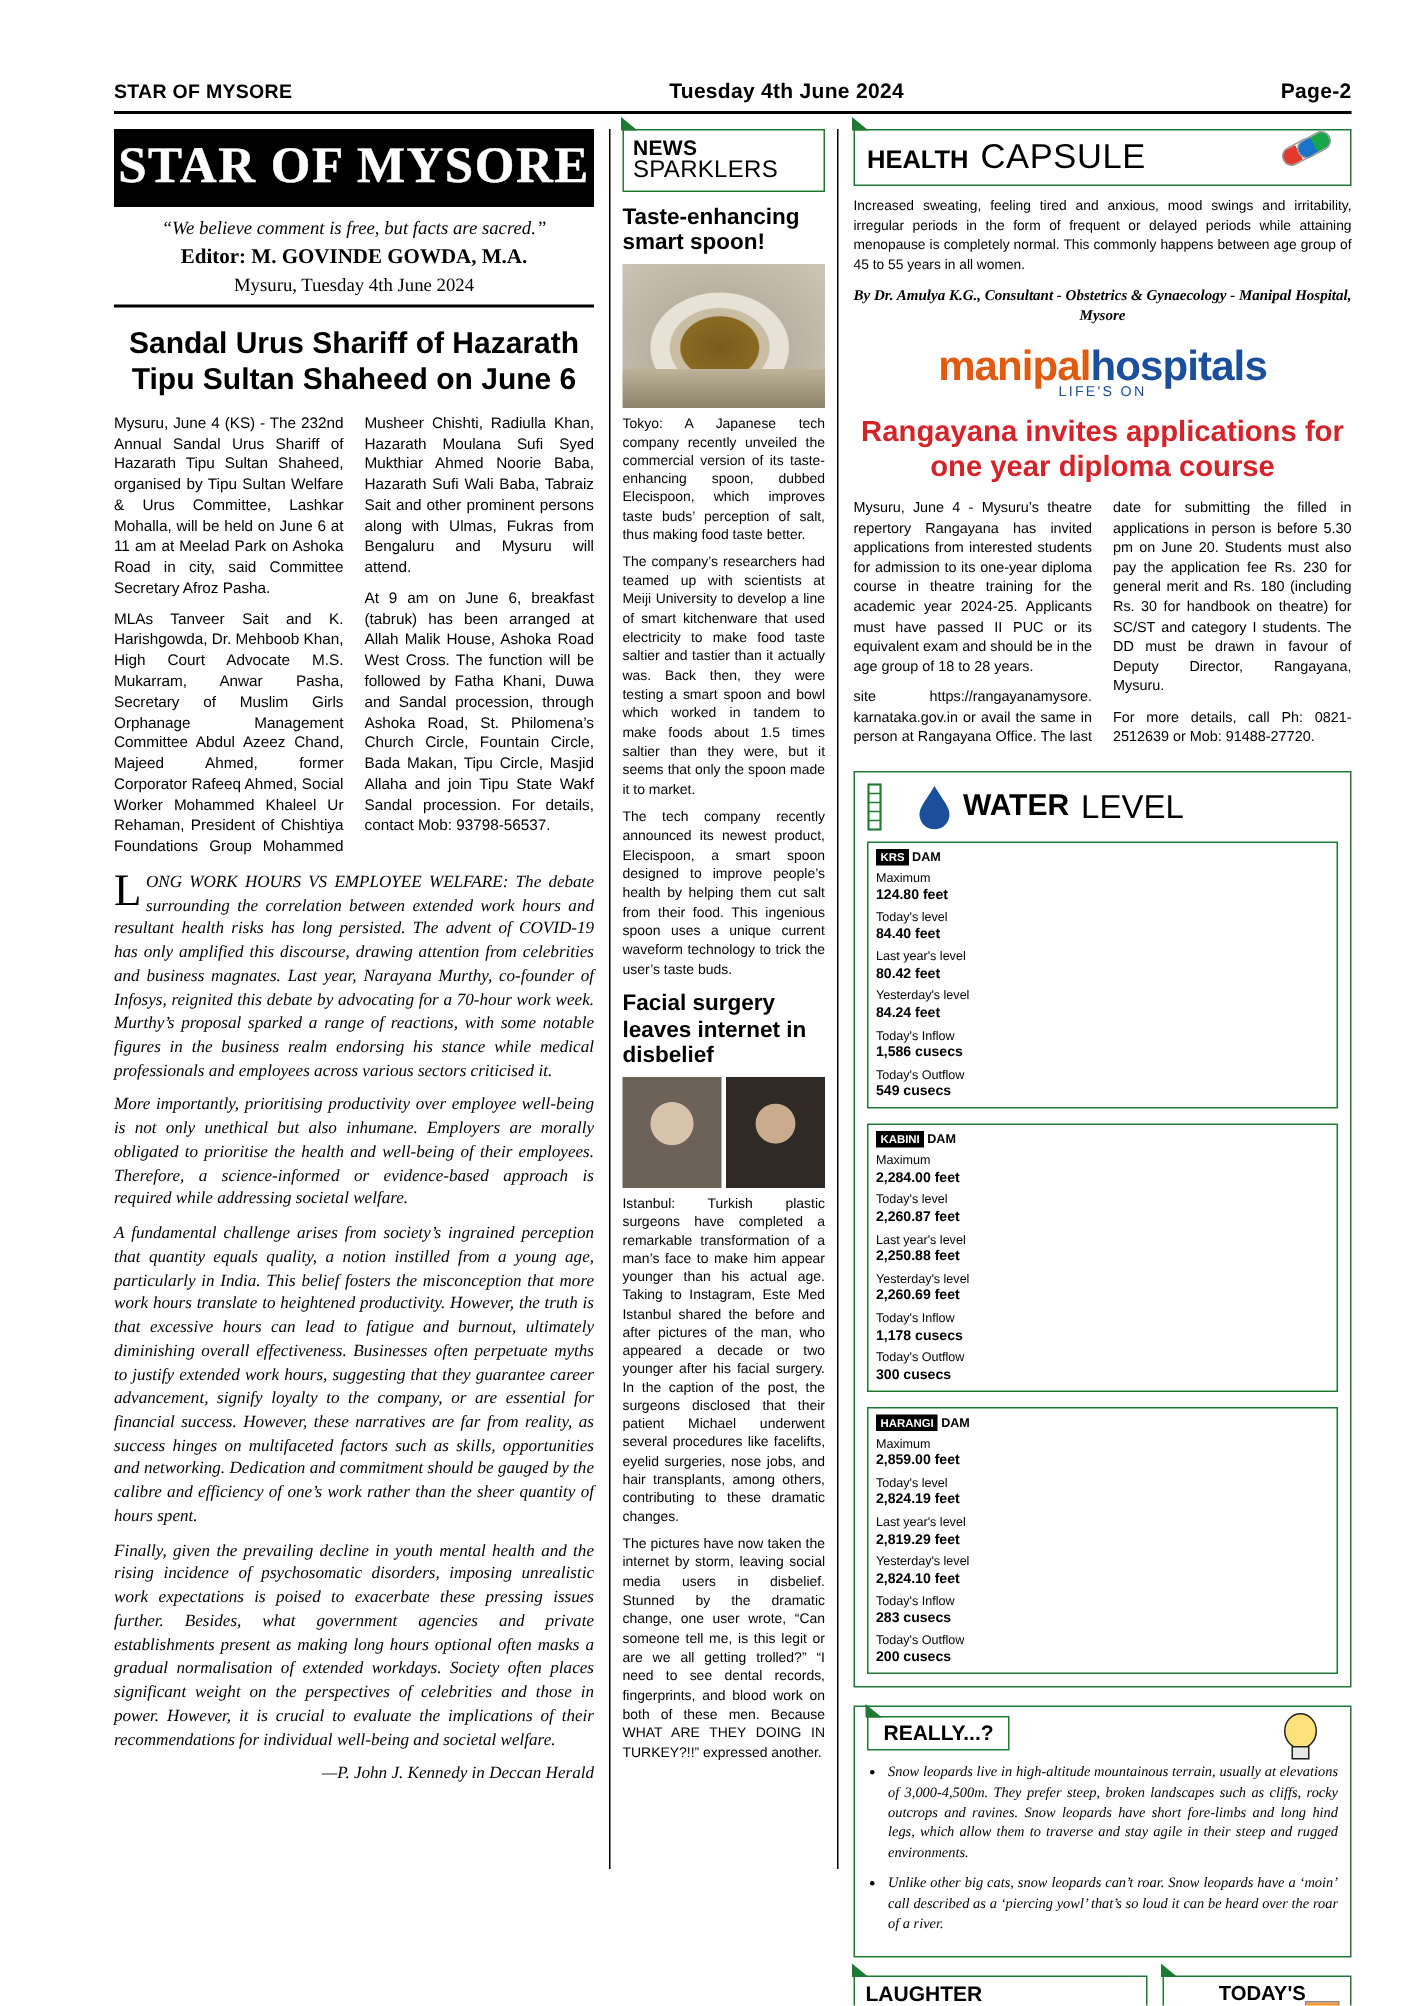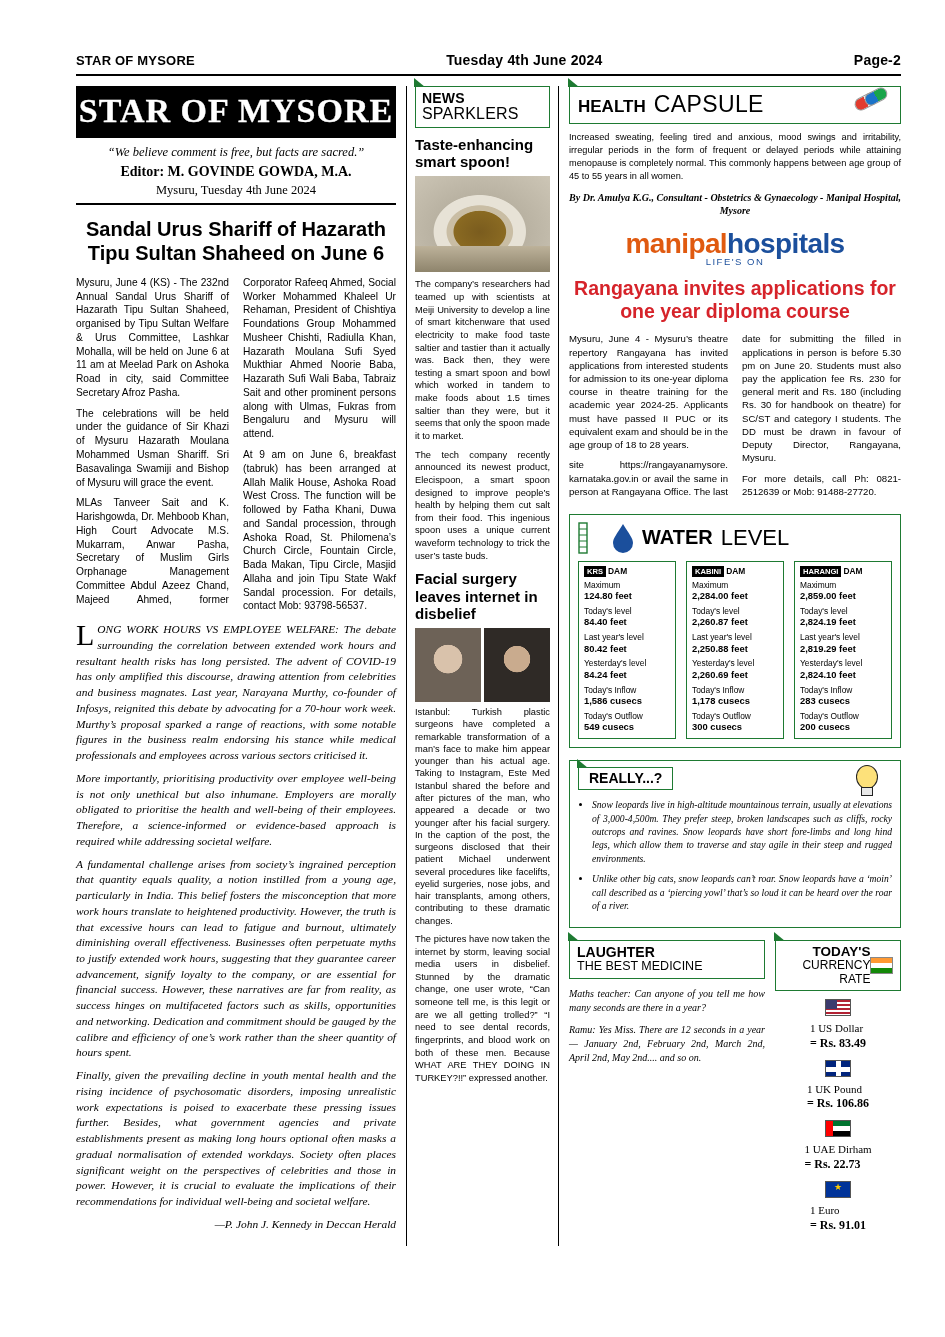--- a/index.html
+++ b/index.html
@@ -184,21 +184,21 @@
     text-align:center; margin:10px 0 9px;
   }
   .col3-two { column-count: 2; column-gap: 14px; font-size: 9.6px; line-height:1.38; text-align: justify;}
   .col3-two p { margin:0 0 7px;}
 
   
   .water-box { border:1.5px solid #1e7a32; margin-top:12px; padding:6px 8px 8px;}
   .water-title { display:flex; align-items:center; gap:8px; }
   .wt-strong{font-weight:bold;font-size:20px;}
   .wt-light{font-size:22px;}
-  .dams { display:flex; gap:10px; margin-top:6px;}
+  .dams { display:flex; gap:10px; margin-top:6px;flex-direction:column;}
   .dam { flex:1; border:1px solid #1e7a32; padding:4px 5px 5px;}
   .dam-name { font-size:8.4px; font-weight:bold; }
   .dam-name .tag { background:#000; color:#fff; padding:1px 3px; margin-right:2px; font-size:7.6px;}
   .dam-row { font-size:8.4px; margin-top:4px; line-height:1.25;}
   .dam-row b { font-size:9.4px;}
 
   
   .really-box { border:1.5px solid #1e7a32; margin-top:12px; padding: 6px 8px 8px; position:relative;}
   .really-head { position:relative; display:inline-block; border:1.6px solid #1e7a32; padding:2px 10px 3px; font-weight:bold; font-size:14px;}
   .really-head:before{content:"";position:absolute;left:-1.6px;top:-9px;border-left:11px solid #1e7a32;border-top:9px solid transparent;}
@@ -253,21 +253,20 @@
 
     <div class="col1">
       <div class="logo-box">STAR OF MYSORE</div>
       <div class="tagline">“We believe comment is free, but facts are sacred.”</div>
       <div class="editor">Editor: M. GOVINDE GOWDA, M.A.</div>
       <div class="placeline">Mysuru, Tuesday 4th June 2024</div>
 
       <div class="headline">Sandal Urus Shariff of Hazarath Tipu Sultan Shaheed on June 6</div>
       <div class="two-col-text">
         <p>Mysuru, June 4 (KS) - The 232nd Annual Sandal Urus Shariff of Hazarath Tipu Sultan Shaheed, organised by Tipu Sultan Welfare &amp; Urus Committee, Lashkar Mohalla, will be held on June 6 at 11 am at Meelad Park on Ashoka Road in city, said Committee Secretary Afroz Pasha.</p>
-        <p>The celebrations will be held under the guidance of Sir Khazi of Mysuru Hazarath Moulana Mohammed Usman Shariff. Sri Basavalinga Swamiji and Bishop of Mysuru will grace the event.</p>
         <p>MLAs Tanveer Sait and K. Harishgowda, Dr. Mehboob Khan, High Court Advocate M.S. Mukarram, Anwar Pasha, Secretary of Muslim Girls Orphanage Management Committee Abdul Azeez Chand, Majeed Ahmed, former Corporator Rafeeq Ahmed, Social Worker Mohammed Khaleel Ur Rehaman, President of Chishtiya Foundations Group Mohammed Musheer Chishti, Radiulla Khan, Hazarath Moulana Sufi Syed Mukthiar Ahmed Noorie Baba, Hazarath Sufi Wali Baba, Tabraiz Sait and other prominent persons along with Ulmas, Fukras from Bengaluru and Mysuru will attend.</p>
         <p>At 9 am on June 6, breakfast (tabruk) has been arranged at Allah Malik House, Ashoka Road West Cross. The function will be followed by Fatha Khani, Duwa and Sandal procession, through Ashoka Road, St. Philomena’s Church Circle, Fountain Circle, Bada Makan, Tipu Circle, Masjid Allaha and join Tipu State Wakf Sandal procession. For details, contact Mob: 93798-56537.</p>
       </div>
 
 
       <div class="edit-body">
         <p class="dropcap">LONG WORK HOURS VS EMPLOYEE WELFARE: The debate surrounding the correlation between extended work hours and resultant health risks has long persisted. The advent of COVID-19 has only amplified this discourse, drawing attention from celebrities and business magnates. Last year, Narayana Murthy, co-founder of Infosys, reignited this debate by advocating for a 70-hour work week. Murthy’s proposal sparked a range of reactions, with some notable figures in the business realm endorsing his stance while medical professionals and employees across various sectors criticised it.</p>
         <p>More importantly, prioritising productivity over employee well-being is not only unethical but also inhumane. Employers are morally obligated to prioritise the health and well-being of their employees. Therefore, a science-informed or evidence-based approach is required while addressing societal welfare.</p>
         <p>A fundamental challenge arises from society’s ingrained perception that quantity equals quality, a notion instilled from a young age, particularly in India. This belief fosters the misconception that more work hours translate to heightened productivity. However, the truth is that excessive hours can lead to fatigue and burnout, ultimately diminishing overall effectiveness. Businesses often perpetuate myths to justify extended work hours, suggesting that they guarantee career advancement, signify loyalty to the company, or are essential for financial success. However, these narratives are far from reality, as success hinges on multifaceted factors such as skills, opportunities and networking. Dedication and commitment should be gauged by the calibre and efficiency of one’s work rather than the sheer quantity of hours spent.</p>
         <p>Finally, given the prevailing decline in youth mental health and the rising incidence of psychosomatic disorders, imposing unrealistic work expectations is poised to exacerbate these pressing issues further. Besides, what government agencies and private establishments present as making long hours optional often masks a gradual normalisation of extended workdays. Society often places significant weight on the perspectives of celebrities and those in power. However, it is crucial to evaluate the implications of their recommendations for individual well-being and societal welfare.</p>
@@ -276,20 +275,21 @@
     </div>
 
     <div class="col2">
       <div class="boxhead">
         <span class="bh-strong">NEWS</span>
         <span class="bh-light">SPARKLERS</span>
       </div>
 
       <div class="sub-head">Taste-enhancing smart spoon!</div>
       <div class="photo soup"></div>
+      <div class="caption">Tokyo: A Japanese tech company recently unveiled the commercial version of its taste-enhancing spoon, dubbed Elecispoon, which improves taste buds’ perception of salt, thus making food taste better.</div>
       <p style="margin-top:6px;">The company’s researchers had teamed up with scientists at Meiji University to develop a line of smart kitchenware that used electricity to make food taste saltier and tastier than it actually was. Back then, they were testing a smart spoon and bowl which worked in tandem to make foods about 1.5 times saltier than they were, but it seems that only the spoon made it to market.</p>
       <p>The tech company recently announced its newest product, Elecispoon, a smart spoon designed to improve people’s health by helping them cut salt from their food. This ingenious spoon uses a unique current waveform technology to trick the user’s taste buds.</p>
 
       <div class="sub-head">Facial surgery leaves internet in disbelief</div>
       <div class="faces">
         <div class="face f1"></div>
         <div class="face f2"></div>
       </div>
       <div class="caption">Istanbul: Turkish plastic surgeons have completed a remarkable transformation of a man’s face to make him appear younger than his actual age. Taking to Instagram, Este Med Istanbul shared the before and after pictures of the man, who appeared a decade or two younger after his facial surgery. In the caption of the post, the surgeons disclosed that their patient Michael underwent several procedures like facelifts, eyelid surgeries, nose jobs, and hair transplants, among others, contributing to these dramatic changes.</div>
       <p style="margin-top:6px;">The pictures have now taken the internet by storm, leaving social media users in disbelief. Stunned by the dramatic change, one user wrote, “Can someone tell me, is this legit or are we all getting trolled?” “I need to see dental records, fingerprints, and blood work on both of these men. Because WHAT ARE THEY DOING IN TURKEY?!!” expressed another.</p>

